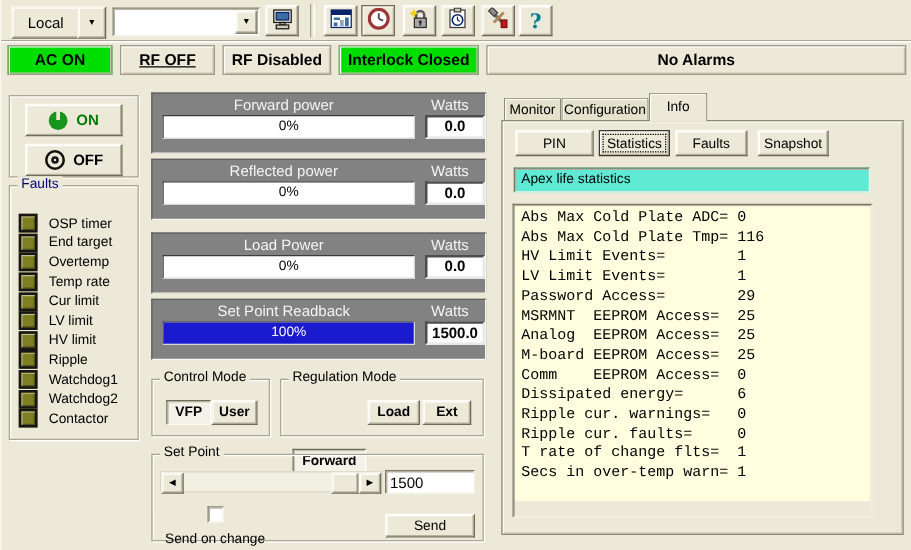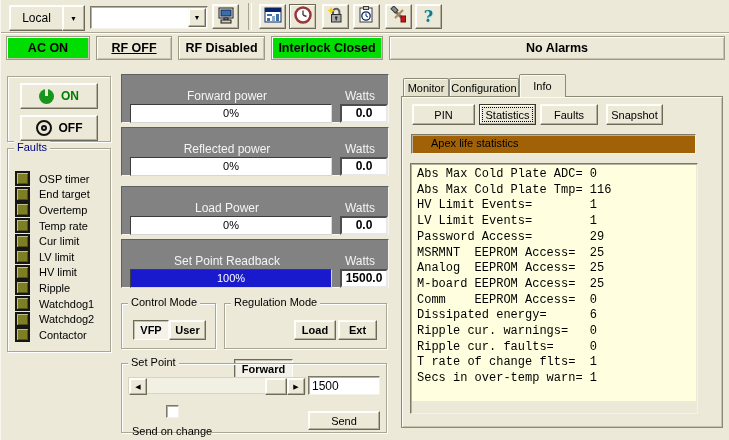--- a/index.html
+++ b/index.html
@@ -41,21 +41,21 @@
   .on-icon::after{content:"";position:absolute;left:6px;top:-2px;width:3px;height:9px;background:#ece9d8;}
   .off-icon{position:relative;width:12px;height:12px;border-radius:50%;border:2px solid #111;display:inline-block;}
   .off-icon::after{content:"";position:absolute;left:3px;top:3px;width:2px;height:2px;border:2px solid #111;border-radius:50%;}
   .led-row{display:flex;align-items:center;height:15.6px;padding-left:7px;}
   .led{width:11px;height:11px;border:2px solid #161616;margin-right:9px;flex:none;
     box-shadow:inset 1px 1px 0 rgba(255,255,255,.5),inset -1px -1px 0 rgba(0,0,0,.35);}
   
   .center-col{position:absolute;left:118px;top:74px;width:270px;height:366px;}
   .meter{position:absolute;left:2px;width:268px;height:49px;background:#828282;
     border:1px solid;border-color:#5f5f5f #f8f6ee #f8f6ee #5f5f5f;box-sizing:border-box;}
-  .meter-titles{display:flex;margin-top:14px;color:#f4f4f4;font-size:12px;}
+  .meter-titles{display:flex;margin-top:2px;color:#f4f4f4;font-size:12px;}
   .m-title{flex:1;text-align:center;}
   .m-unit{width:56px;text-align:center;}
   .meter-body{display:flex;margin-top:1px;align-items:center;}
   .m-bar{position:relative;margin-left:8px;width:202px;height:19px;background:#fff;
     border:1px solid;border-color:#3c3c3c #d7d7d7 #d7d7d7 #3c3c3c;box-sizing:border-box;}
   .m-fill{position:absolute;left:0;top:0;bottom:0;}
   .m-pct{position:absolute;left:0;right:0;top:2px;text-align:center;font-size:11px;}
   .m-val{margin-left:8px;width:48px;height:19px;background:#fff;border:2px solid;border-color:#4d4d4d #e8e8e8 #e8e8e8 #4d4d4d;
     box-sizing:border-box;text-align:center;font-weight:bold;font-size:12px;line-height:15px;font-family:"Liberation Sans",sans-serif;}
   
@@ -74,23 +74,23 @@
     display:flex;align-items:center;justify-content:center;}
   
   .right-col{position:absolute;left:400px;top:74px;width:324px;height:356px;}
   .tab{position:absolute;box-sizing:border-box;background:#ece9d8;border:1px solid #8a8a79;border-bottom:none;
     border-radius:2px 2px 0 0;display:flex;align-items:center;justify-content:center;cursor:pointer;
     box-shadow:inset 1px 1px 0 #fbfaf4;}
   .tab-page{position:absolute;left:0;top:22px;width:322px;height:332px;border:1px solid #8a8a79;
     box-shadow:inset 1px 1px 0 #fbfaf4,inset -1px -1px 0 #c6c2ae;background:#ece9d8;box-sizing:border-box;}
   .info-btn{position:absolute;top:7px;height:21px;display:flex;align-items:center;justify-content:center;font-size:11px;cursor:pointer;}
   .info-btn.focused{border:1px solid #3c3a30;outline:1px dotted #000;outline-offset:-4px;}
-  .apex-field{position:absolute;left:9px;top:37px;width:285px;height:20px;background:#a16207;
+  .apex-field{position:absolute;left:9px;top:37px;width:285px;height:20px;background:#5eead4;
     border:1px solid;border-color:#7c7a67 #f4f2e8 #f4f2e8 #7c7a67;box-shadow:inset 1px 1px 0 #b5b19e;
-    box-sizing:border-box;padding:2px 19px;font-size:11px;}
+    box-sizing:border-box;padding:2px 5px;font-size:11px;}
   .stats-box{position:absolute;left:8px;top:66px;width:288px;height:251px;
     border:1px solid;border-color:#7c7a67 #f4f2e8 #f4f2e8 #7c7a67;box-shadow:inset 1px 1px 0 #b5b19e;
     box-sizing:border-box;background:#ece9d8;}
   .stats-inner{position:absolute;left:1px;top:1px;right:1px;height:236px;background:#ffffe0;overflow:hidden;}
   .stats-pre{margin:0;padding:2px 0 0 5px;font-family:"Liberation Mono",monospace;font-size:12px;line-height:15.7px;}
 </style>
 </head>
 <body>
 
 <div class="screen">

